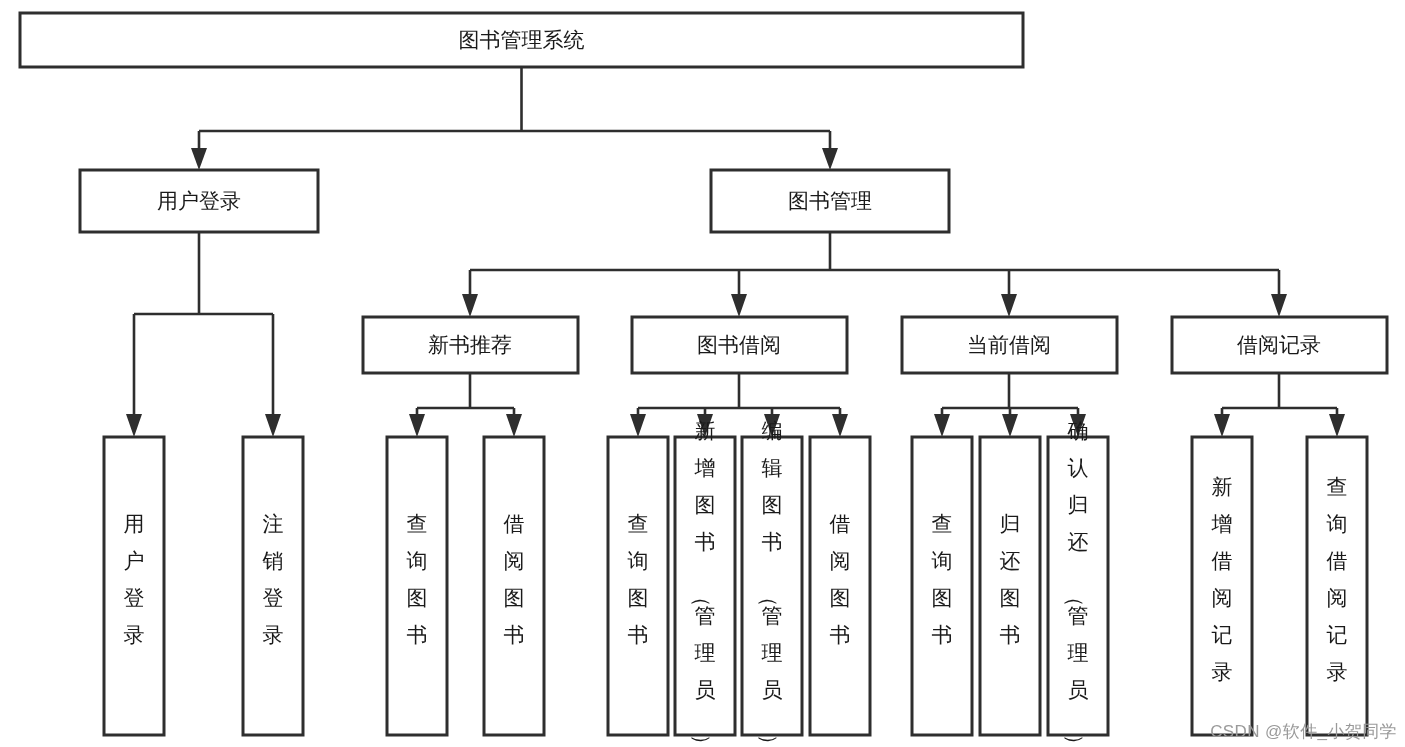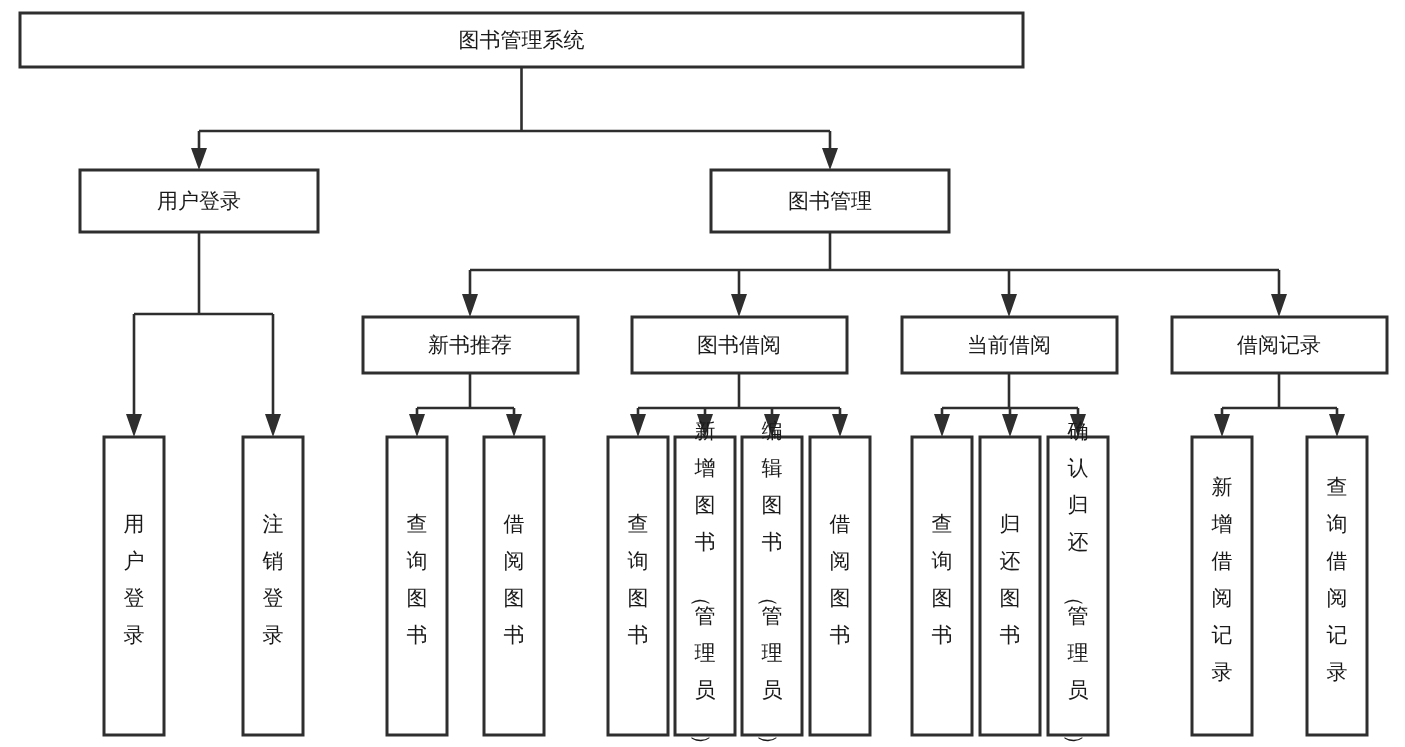--- a/index.html
+++ b/index.html
@@ -218,13 +218,14 @@
       <rect class="node-box" x="1192" y="437" width="60" height="298"></rect>
       <text class="node-label-v" x="1222" y="586"><tspan x="1222" y="493.5">新</tspan><tspan x="1222" y="530.5">增</tspan><tspan x="1222" y="567.5">借</tspan><tspan x="1222" y="604.5">阅</tspan><tspan x="1222" y="641.5">记</tspan><tspan x="1222" y="678.5">录</tspan></text>
     </g>
     <g>
       <rect class="node-box" x="1307" y="437" width="60" height="298"></rect>
       <text class="node-label-v" x="1337" y="586"><tspan x="1337" y="493.5">查</tspan><tspan x="1337" y="530.5">询</tspan><tspan x="1337" y="567.5">借</tspan><tspan x="1337" y="604.5">阅</tspan><tspan x="1337" y="641.5">记</tspan><tspan x="1337" y="678.5">录</tspan></text>
     </g>
 
   </svg>
 
+  <div class="watermark">CSDN @软件_小贺同学</div>
 </div>
 
 </body></html>

